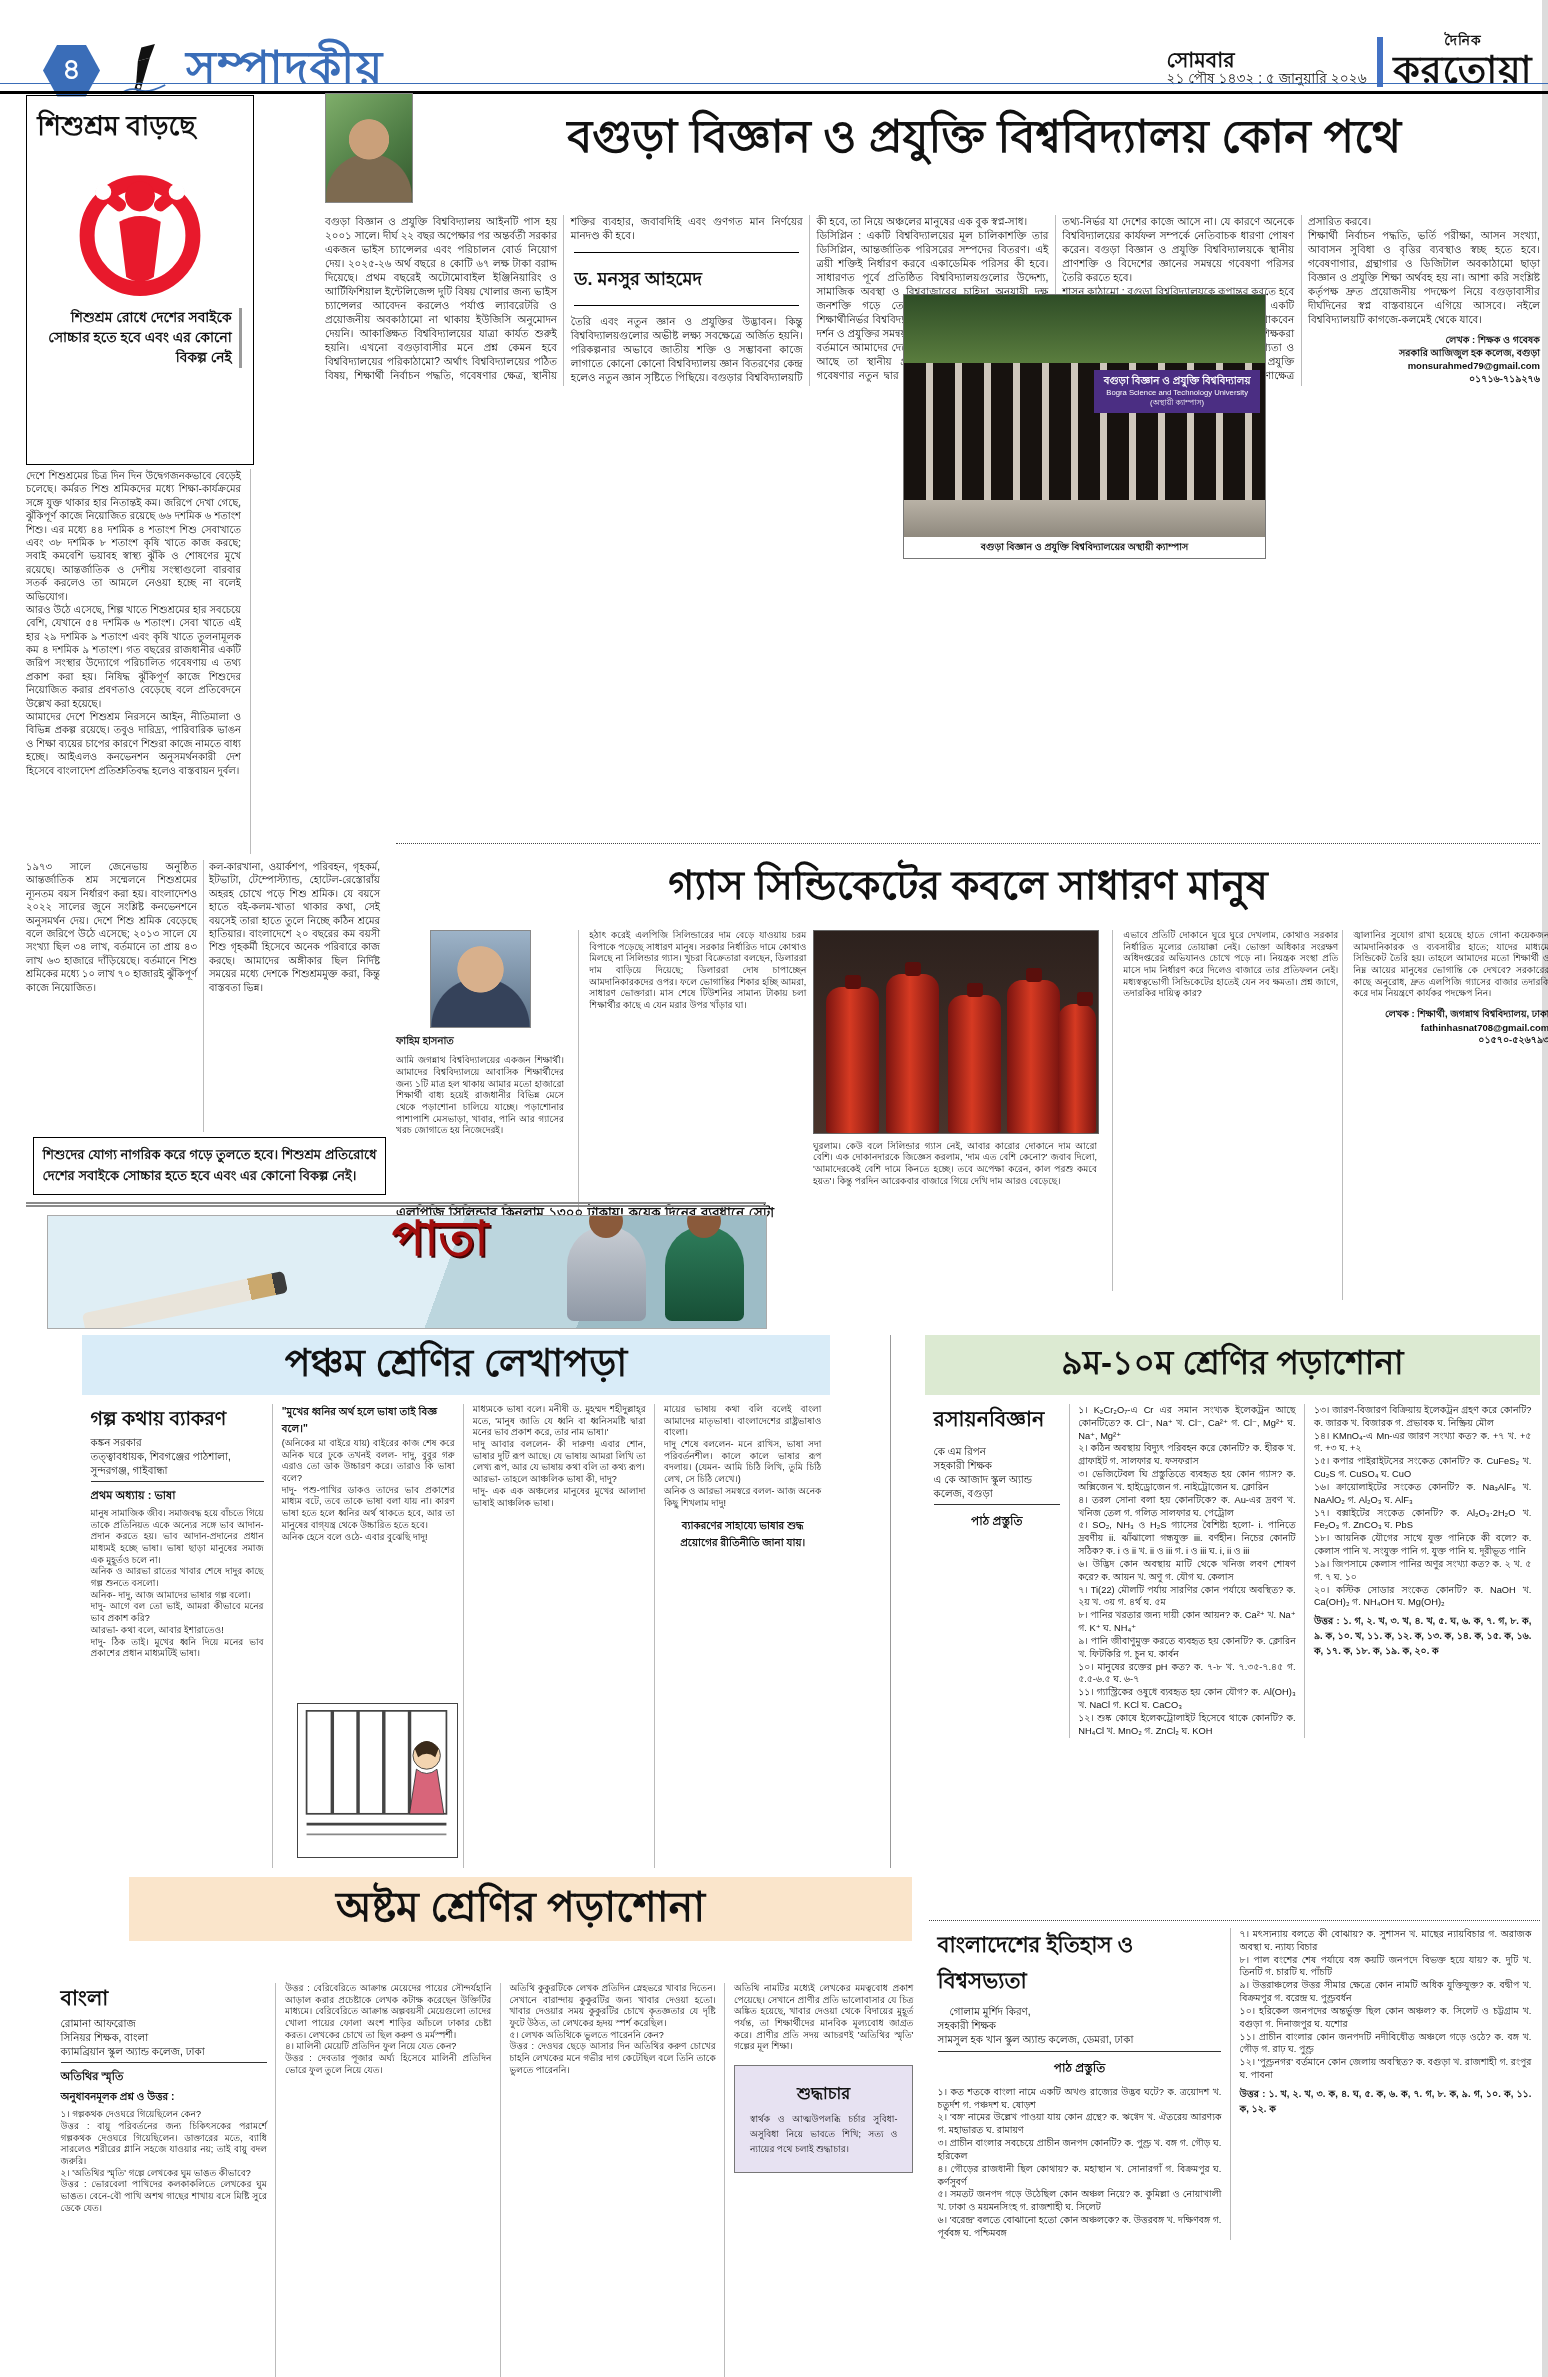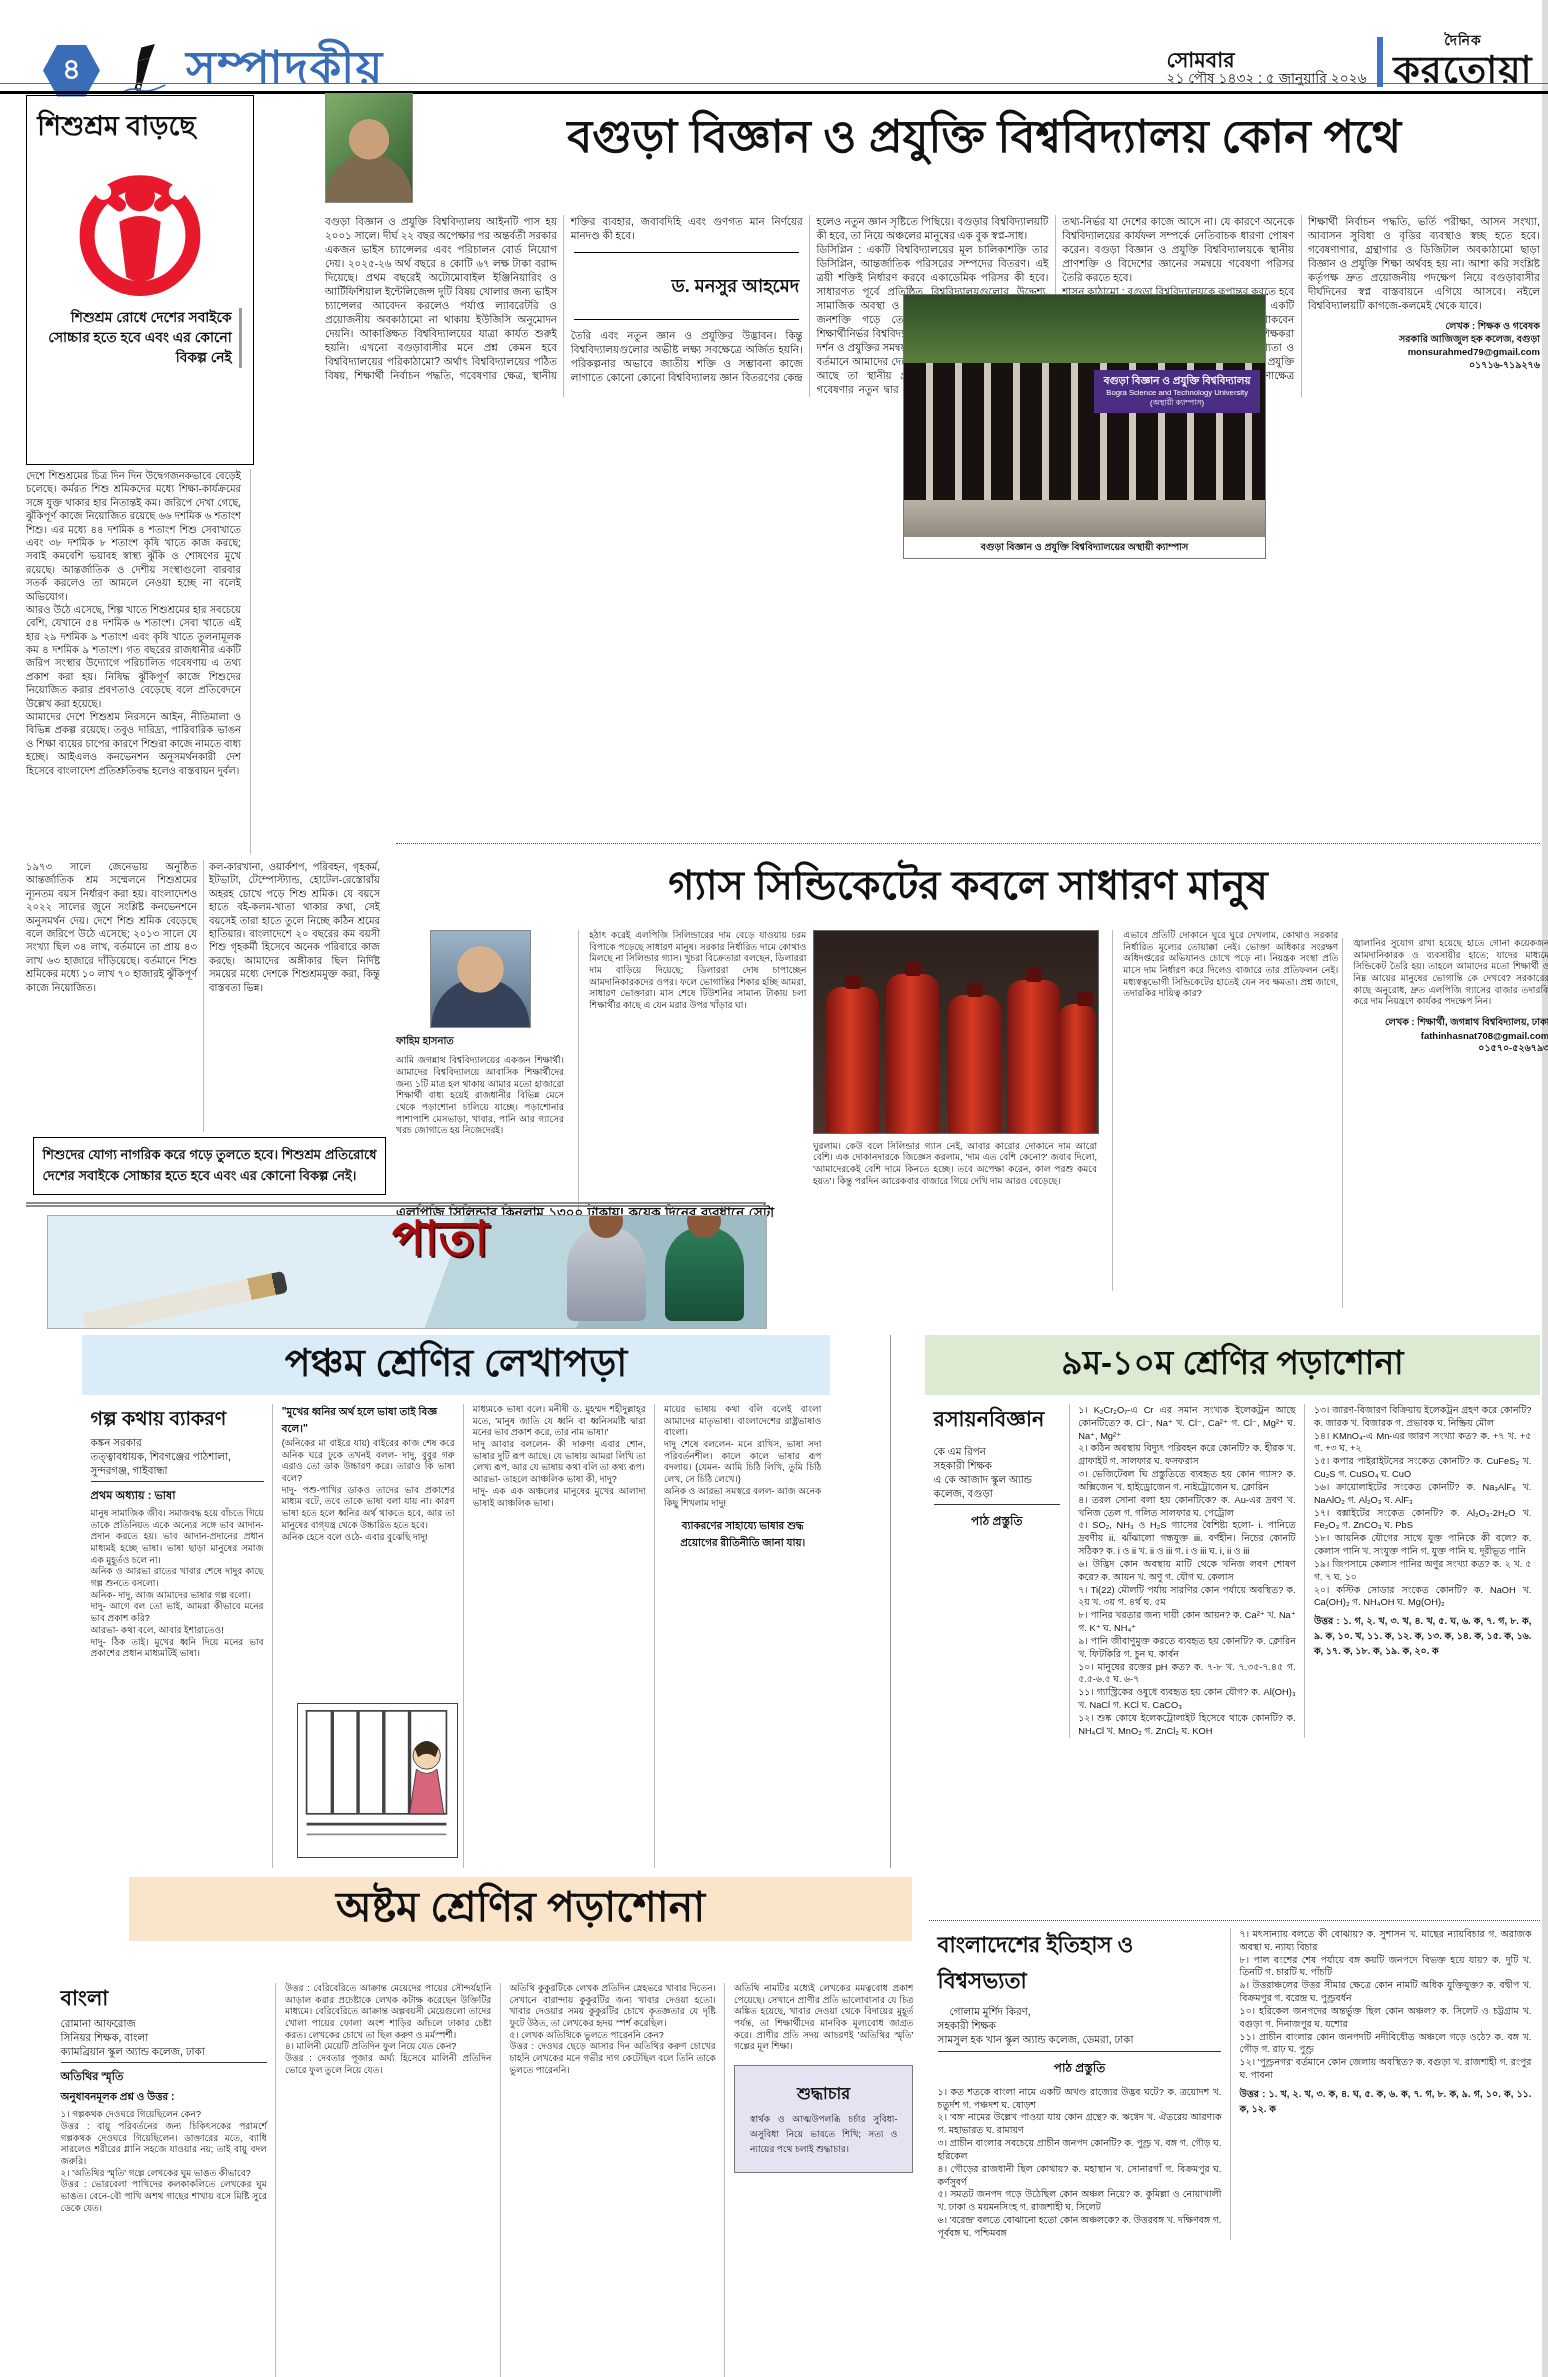--- a/index.html
+++ b/index.html
@@ -33,21 +33,21 @@
   
   .ma-head{display:flex;align-items:flex-start;gap:15.5px;}
   .aphoto{width:86px;height:108px;border:0.9px solid #888;
           background:radial-gradient(circle at 50% 42%,#caa07a 0 26%,transparent 27%),
                      radial-gradient(circle at 50% 95%,#7d6a50 0 38%,transparent 39%),
                      linear-gradient(140deg,#7fae6a,#4c7a43 60%,#35582f);}
   .ma-title{flex:1;text-align:center;font-size:45px;font-weight:bold;line-height:1.1;padding-top:19px;}
   .ma-body{position:relative;margin-top:12px;column-count:5;column-gap:13.8px;column-rule:0.9px solid #bbb;
            font-size:10.3px;line-height:1.36;text-align:justify;}
   .byline{break-inside:avoid;border-top:1.3px solid #000;border-bottom:1.3px solid #000;
-          text-align:right;font-size:18px;font-weight:bold;padding:21px 0;margin:8.6px 3.4px;}
+          text-align:left;font-size:18px;font-weight:bold;padding:14px 0;margin:8.6px 3.4px;}
   .campus{position:absolute;left:578px;top:79px;width:361px;height:263px;background:#fff;
           border:0.9px solid #777;z-index:3;}
   .campus .trees{height:26%;background:linear-gradient(#2f4d27,#5a7d3e);}
   .campus .building{position:relative;height:52%;
           background:repeating-linear-gradient(90deg,#17120f 0 22.4px,#cfc7bc 22.4px 29px);}
   .campus .sign{position:absolute;right:5.2px;top:6.9px;width:155px;background:#4b2e83;color:#fff;
           padding:5.2px 5.2px;text-align:center;line-height:1.25;}
   .campus .sign .l1{font-size:10.3px;font-weight:bold;}
   .campus .sign .l2{font-size:7.7px;}
   .campus .sign .l3{font-size:7.7px;}
@@ -207,21 +207,21 @@
         <div class="cyl">
           <i style="left:12px;"></i>
             <i style="left:72px;height:159px;"></i>
             <i style="left:134px;height:138px;"></i>
             <i style="left:193px;height:153px;"></i>
             <i style="left:244px;height:129px;width:38px;"></i>
         </div>
         <div class="small just" style="margin-top:6.9px;height:146px;overflow:hidden;">ঘুরলাম। কেউ বলে সিলিন্ডার গ্যাস নেই, আবার কারোর দোকানে দাম আরো বেশি। এক দোকানদারকে জিজ্ঞেস করলাম, 'দাম এত বেশি কেনো?' জবাব দিলো, 'আমাদেরকেই বেশি দামে কিনতে হচ্ছে। তবে অপেক্ষা করেন, কাল পরশু কমবে হয়ত'। কিন্তু পরদিন আরেকবার বাজারে গিয়ে দেখি দাম আরও বেড়েছে।</div>
       </div>
       <div class="abs small just" style="left:716px;top:0;width:215px;height:361px;border-left:0.9px solid #bbb;padding-left:10.3px;">এভাবে প্রতিটি দোকানে ঘুরে ঘুরে দেখলাম, কোথাও সরকার নির্ধারিত মূল্যের তোয়াক্কা নেই। ভোক্তা অধিকার সংরক্ষণ অধিদপ্তরের অভিযানও চোখে পড়ে না। নিয়ন্ত্রক সংস্থা প্রতি মাসে দাম নির্ধারণ করে দিলেও বাজারে তার প্রতিফলন নেই। মধ্যস্বত্বভোগী সিন্ডিকেটের হাতেই যেন সব ক্ষমতা। প্রশ্ন জাগে, তদারকির দায়িত্ব কার?</div>
-      <div class="abs" style="left:946px;top:8px;width:196px;height:370px;border-left:0.9px solid #bbb;padding-left:10.3px;">
+      <div class="abs" style="left:946px;top:0;width:196px;height:370px;border-left:0.9px solid #bbb;padding-left:10.3px;">
         <div class="small just">জ্বালানির সুযোগ রাখা হয়েছে হাতে গোনা কয়েকজন আমদানিকারক ও ব্যবসায়ীর হাতে; যাদের মাধ্যমে সিন্ডিকেট তৈরি হয়। তাহলে আমাদের মতো শিক্ষার্থী ও নিম্ন আয়ের মানুষের ভোগান্তি কে দেখবে? সরকারের কাছে অনুরোধ, দ্রুত এলপিজি গ্যাসের বাজার তদারকি করে দাম নিয়ন্ত্রণে কার্যকর পদক্ষেপ নিন।</div>
         <div class="credit">লেখক : শিক্ষার্থী, জগন্নাথ বিশ্ববিদ্যালয়, ঢাকা
 fathinhasnat708@gmail.com
 ০১৫৭০-৫২৬৭৯৩</div>
       </div>
       <div class="abs gpull just" style="left:0;top:274px;width:378px;">এলপিজি সিলিন্ডার কিনলাম ১৩০০ টাকায়! কয়েক দিনের ব্যবধানে সেটা ৭০০ টাকা বেড়ে গেলো! এ যেন দেখার কেউ নেই।</div>
     </div>
   </div>
 
   <div class="abs greyrule" style="left:26px;top:1202px;width:740px;"></div>

